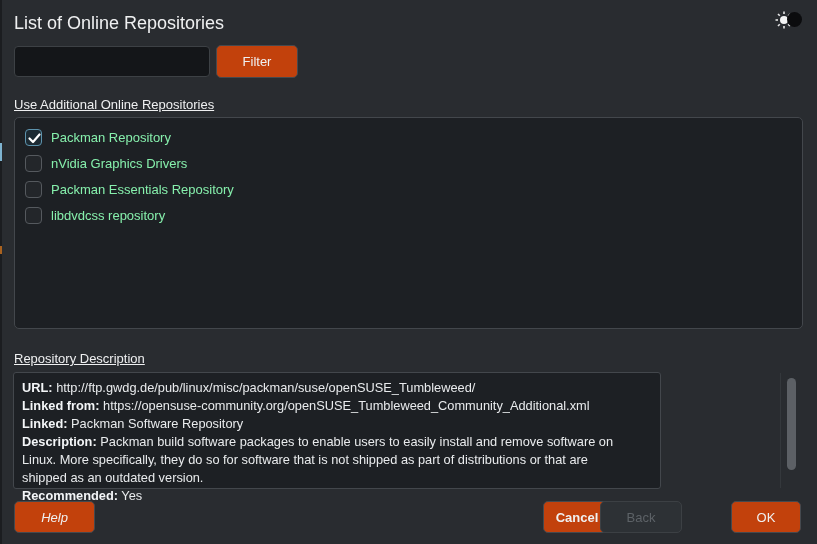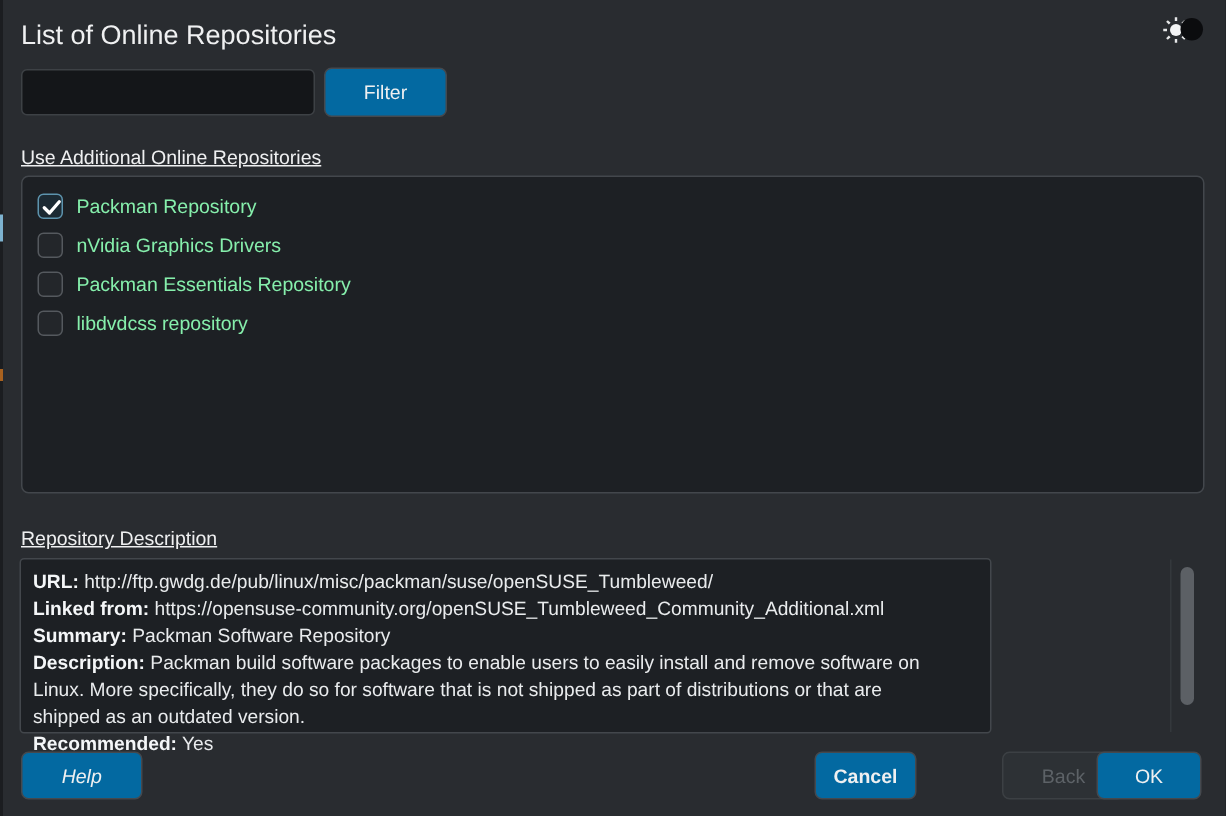--- a/index.html
+++ b/index.html
@@ -25,21 +25,21 @@
 
   .theme-toggle{position:absolute;right:14px;top:9px;width:28px;height:22px;cursor:pointer;}
 
   .filter-input{
     position:absolute;left:14px;top:46px;width:196px;height:31px;
     background:#141619;border:1px solid #3d4145;border-radius:4px;
     color:#eff0f1;font-size:13px;padding:0 8px;outline:none;
     font-family:inherit;
   }
   .btn{
-    background:#0369a1;border:1px solid #45494e;border-radius:5px;
+    background:#c2410c;border:1px solid #45494e;border-radius:5px;
     color:#eff0f1;font-size:13px;text-align:center;cursor:pointer;
     font-family:inherit;
   }
   .filter-btn{position:absolute;left:216px;top:45px;width:82px;height:33px;}
 
   .section-label{position:absolute;font-size:13px;color:#eff0f1;text-decoration:underline;}
   .label-repos{left:14px;top:97px;}
   .label-desc{left:14px;top:351px;}
 
   .list-box{
@@ -71,21 +71,21 @@
   .desc-scroll-sep{
     position:absolute;left:766px;top:0;width:1px;height:115px;background:#34383c;
   }
   .desc-scroll-thumb{
     position:absolute;left:773px;top:5px;width:9px;height:92px;
     background:#5c6065;border-radius:5px;cursor:pointer;
   }
 
   .help-btn{position:absolute;left:14px;top:501px;width:81px;height:32px;font-style:italic;}
   .cancel-btn{position:absolute;left:543px;top:501px;width:68px;height:32px;font-weight:bold;}
-  .back-btn{position:absolute;left:668px;top:501px;width:82px;height:32px;
+  .back-btn{position:absolute;left:600px;top:501px;width:82px;height:32px;
     color:#5d6267;background:#2d3135;border-color:#3c4044;cursor:default;}
   .ok-btn{position:absolute;left:731px;top:501px;width:70px;height:32px;}
 </style>
 </head>
 <body>
 
 <div class="app">
 
   <div class="edge-strip"></div>
   <div class="edge-blue"></div>
@@ -142,21 +142,21 @@
       </span>
       <span class="repo-label">libdvdcss repository</span>
     </div>
   </div>
 
   <div class="section-label label-desc">Repository Description</div>
 
   <div class="desc-box">
     <div><b>URL:</b> <span>http://ftp.gwdg.de/pub/linux/misc/packman/suse/openSUSE_Tumbleweed/</span></div>
     <div><b>Linked from:</b> <span>https://opensuse-community.org/openSUSE_Tumbleweed_Community_Additional.xml</span></div>
-    <div><b>Summary:</b> <span>Packman Software Repository</span></div>
+    <div><b>Linked:</b> <span>Packman Software Repository</span></div>
     <div><b>Description:</b> <span>Packman build software packages to enable users to easily install and remove software on Linux. More specifically, they do so for software that is not shipped as part of distributions or that are shipped as an outdated version.</span></div>
     <div><b>Recommended:</b> <span>Yes</span></div>
     <div class="desc-scroll-sep"></div>
     <div class="desc-scroll-thumb"></div>
   </div>
 
   <button class="btn help-btn">Help</button>
   <button class="btn cancel-btn">Cancel</button>
   <button class="btn back-btn" disabled="">Back</button>
   <button class="btn ok-btn">OK</button>

